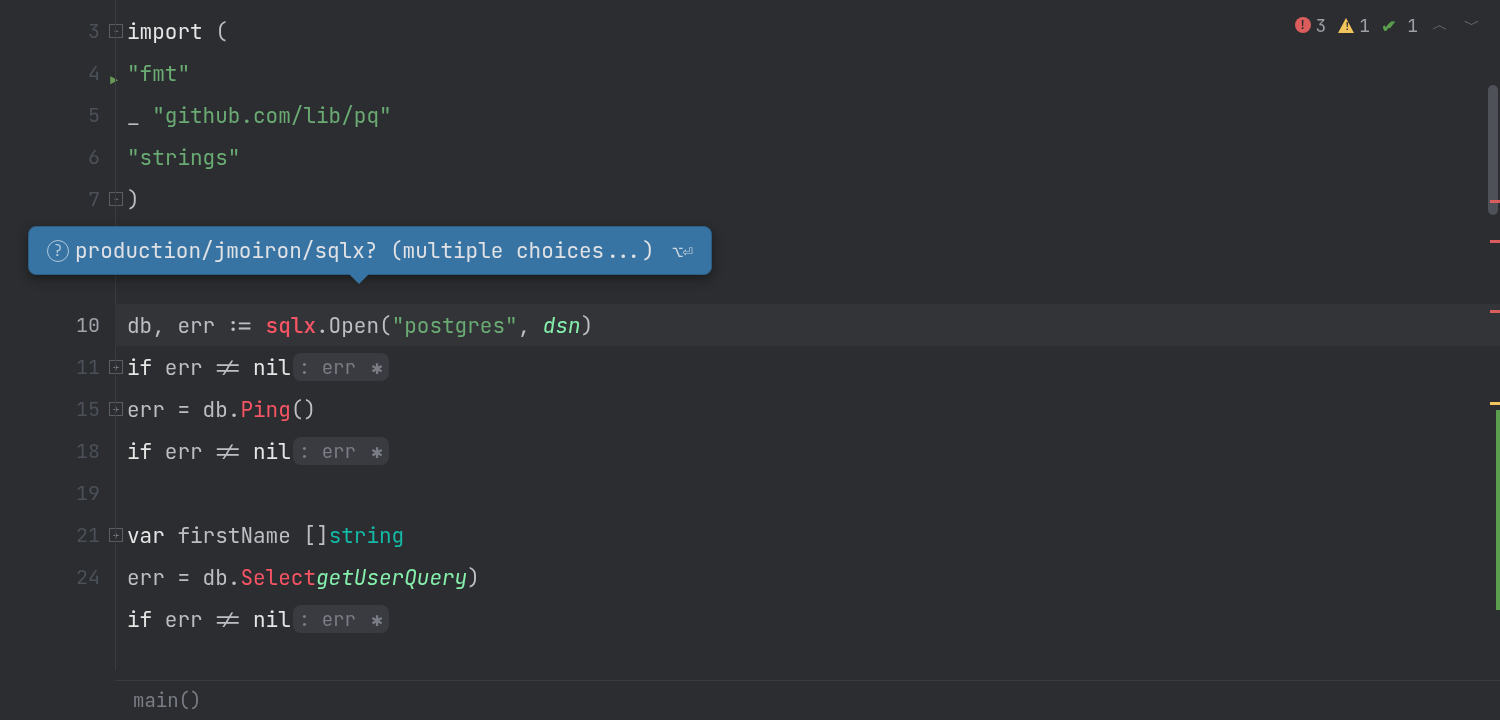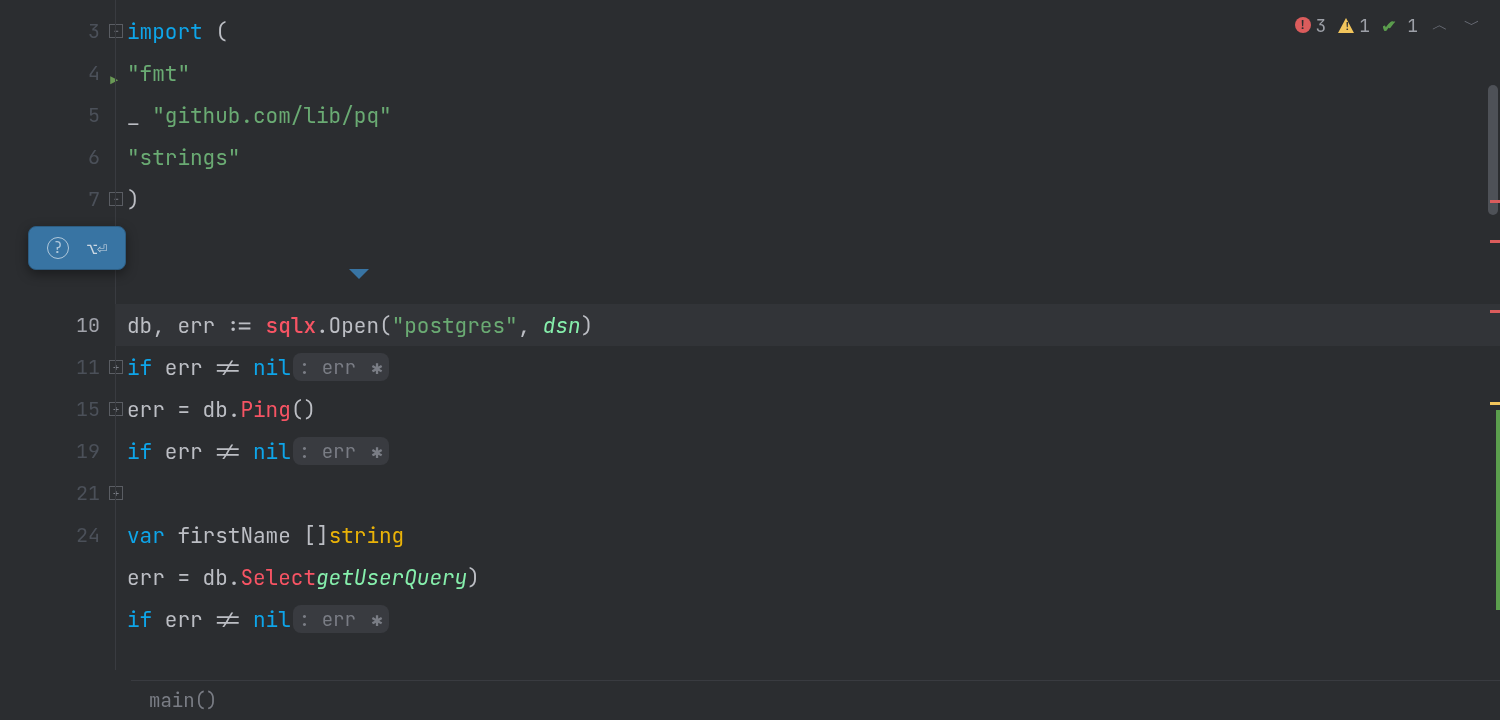--- a/index.html
+++ b/index.html
@@ -81,44 +81,44 @@
     height: 42px;
     display: flex;
     align-items: center;
     padding-left: 12px;
     white-space: pre;
     font-size: 21px;
   }
   .code-line.highlighted {
     background: #323438;
   }
-  .kw { color: #0ea5e9; }
+  .kw { color: #e5e5e5; }
   .str { color: #6aab73; }
   .ident { color: #bcbec4; }
-  .type { color: #eab308; }
+  .type { color: #14b8a6; }
   .param { color: #86efac; font-style: italic; }
   .method-err { color: #f75464; }
   .punct { color: #bcbec4; }
   .err-underline { color: #f75464; text-decoration-color: #f75464; font-weight: 500; }
   .hint-box {
     background: #393b40;
     color: #7a7d85;
     padding: 0 6px;
     border-radius: 8px;
     margin-left: 2px;
     font-size: 19px;
     display: inline-flex;
     align-items: center;
     height: 28px;
   }
   .hint-star { color: #7a7d85; margin-left: 4px; }
   .breadcrumb {
     position: absolute;
     bottom: 0;
-    left: 131px;
+    left: 115px;
     right: 0;
     height: 40px;
     background: #2b2d30;
     border-top: 1px solid #393b40;
     display: flex;
     align-items: center;
     padding-left: 18px;
     color: #7a7d85;
     font-size: 19px;
   }
@@ -259,20 +259,23 @@
       <div class="line-num current">
         <span>10</span>
       </div>
       <div class="line-num">
         <span>11</span>
         <span class="fold-marker fold-plus"></span>
       </div>
       <div class="line-num">
         <span>15</span>
         <span class="fold-marker fold-plus"></span>
+      </div>
+      <div class="line-num">
+        <span>18</span>
       </div>
       <div class="line-num">
         <span>19</span>
       </div>
       <div class="line-num">
         <span>21</span>
         <span class="fold-marker fold-plus"></span>
       </div>
       <div class="line-num">
         <span>24</span>
@@ -328,14 +331,15 @@
   </div>
 
   <div class="breadcrumb">
     <span>main()</span>
   </div>
 
 </div>
 
 <div class="tooltip">
   <span class="q-icon">?</span>
+  <span>production/jmoiron/sqlx? (multiple choices...)</span>
   <span class="shortcut">⌥⏎</span>
 </div>
 
 </body></html>

